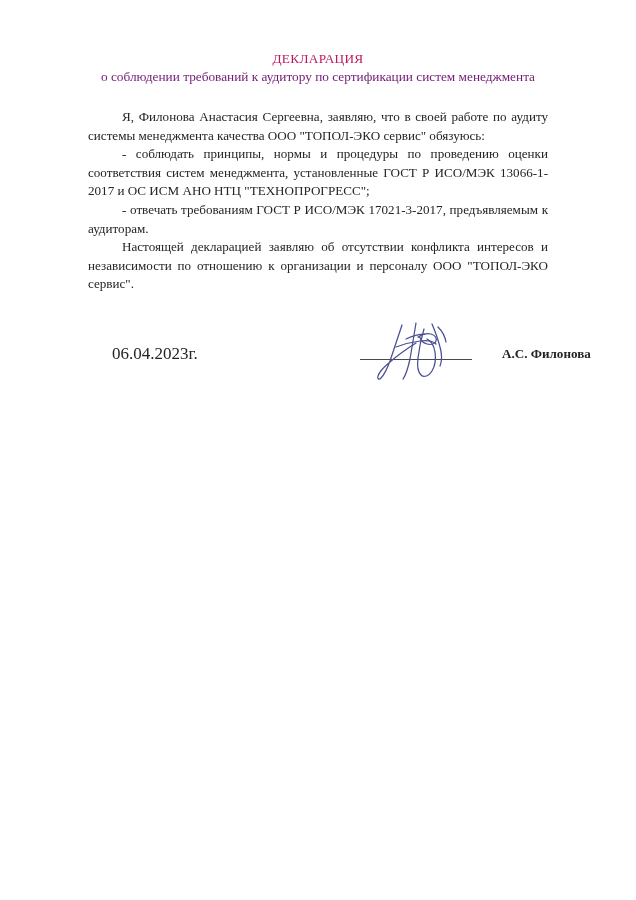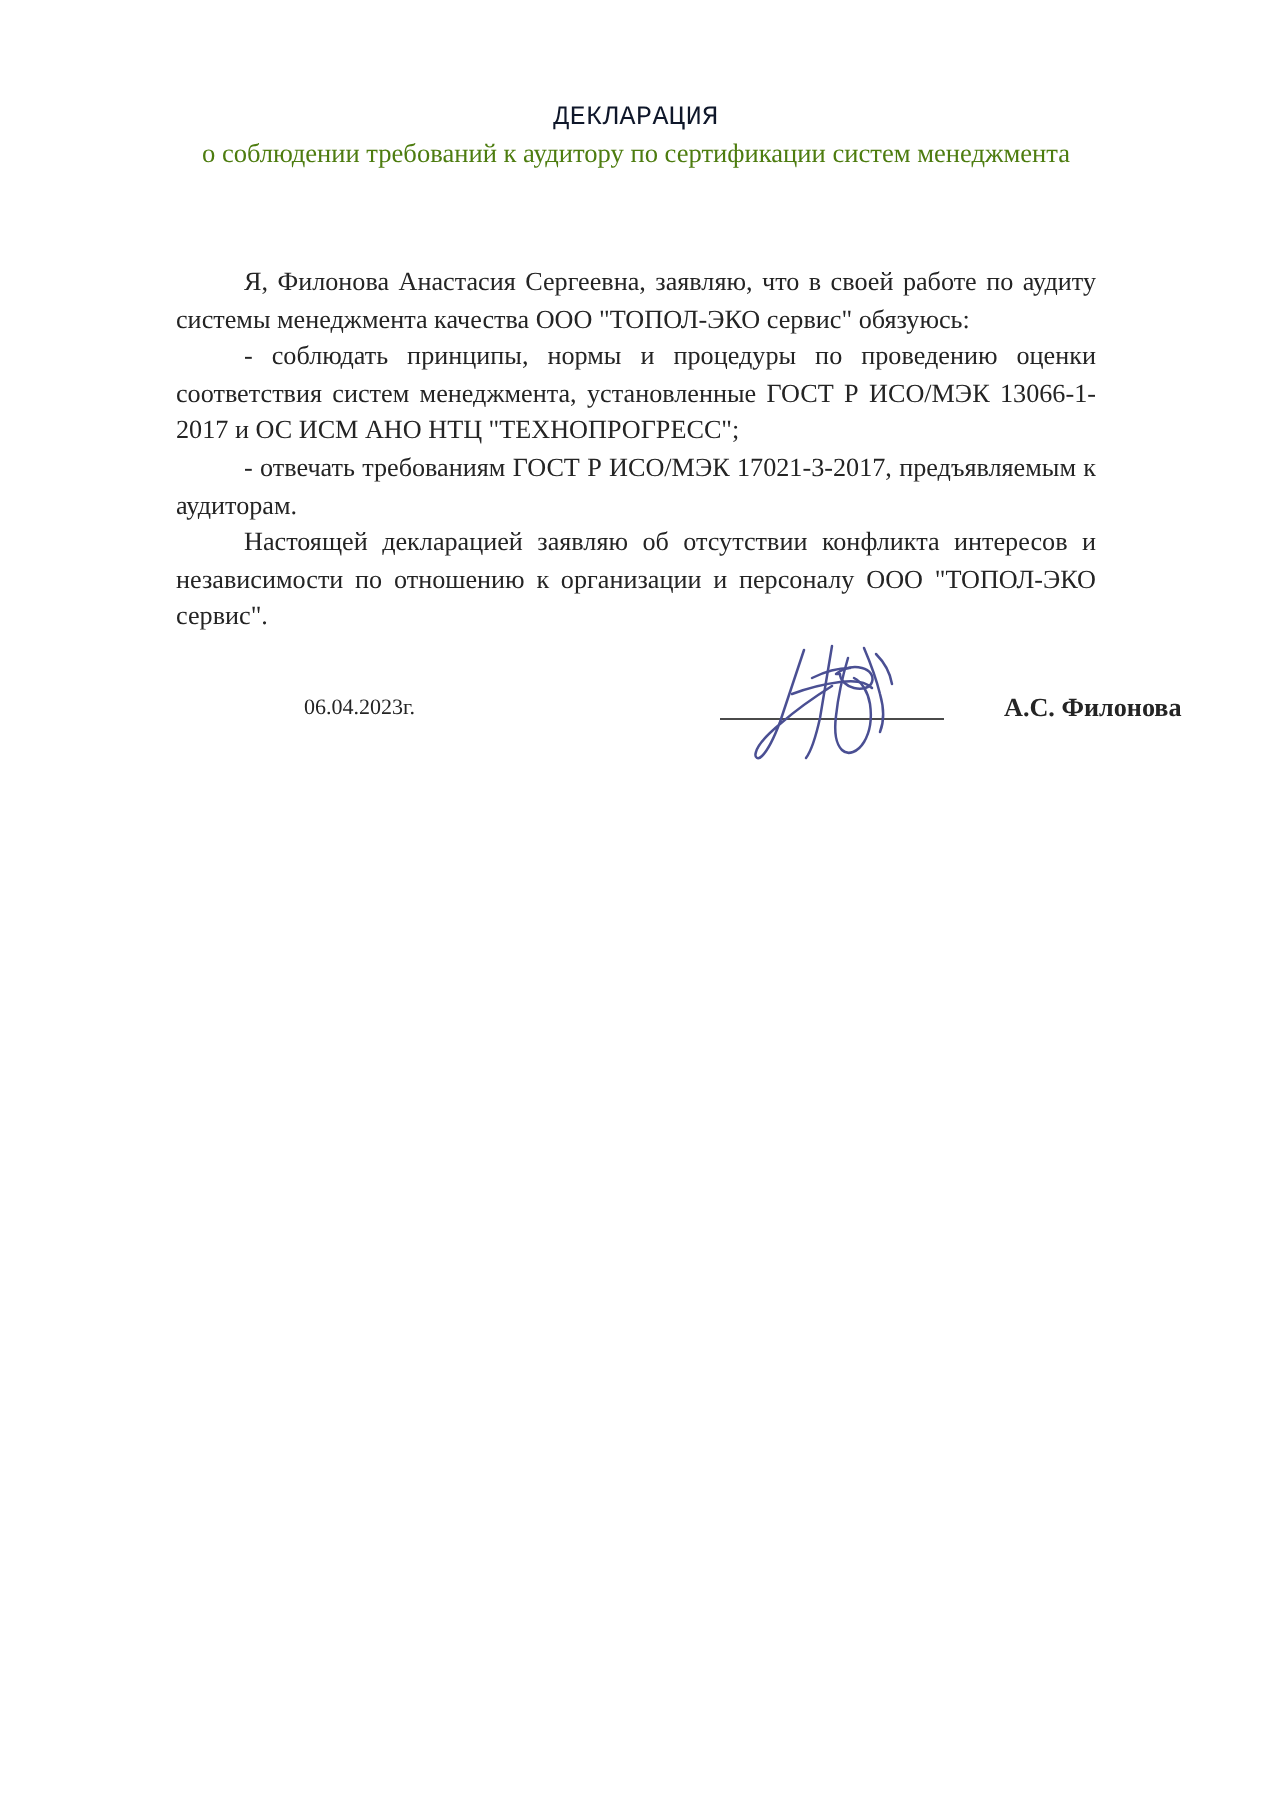--- a/index.html
+++ b/index.html
@@ -29,39 +29,37 @@
     position: absolute;
     left: 60px;
     right: 60px;
     top: 50px;
     text-align: center;
   }
   .doc-title {
     font-size: 13.3px;
     line-height: 17px;
     letter-spacing: 0.3px;
-    color: #0f172a;
+    color: #be185d;
     white-space: nowrap;
-    font-family: Liberation Mono, monospace;
   }
   .doc-subtitle {
     font-size: 13.3px;
     line-height: 17px;
-    color: #4d7c0f;
+    color: #701a75;
     margin-top: 1px;
     white-space: nowrap;
   }
 
   
   .body-block {
     position: absolute;
     left: 88px;
     top: 108px;
     width: 460px;
-    margin-top: 24px;
   }
   .para {
     font-size: 13.1px;
     line-height: 18.6px;
     text-align: justify;
     text-justify: inter-word;
     color: #242424;
     margin: 0;
   }
   .para.indent {
@@ -76,25 +74,24 @@
     position: absolute;
     left: 88px;
     right: 40px;
     top: 345px;
     height: 20px;
   }
   .sign-date {
     position: absolute;
     left: 24px;
     top: 0;
-    font-size: 11px;
+    font-size: 17px;
     line-height: 18px;
     color: #242424;
     white-space: nowrap;
-    margin-left: 40px;
   }
   .sign-line-wrap {
     position: absolute;
     left: 272px;
     top: 0;
     width: 112px;
     height: 18px;
   }
   .sign-line {
     position: absolute;

